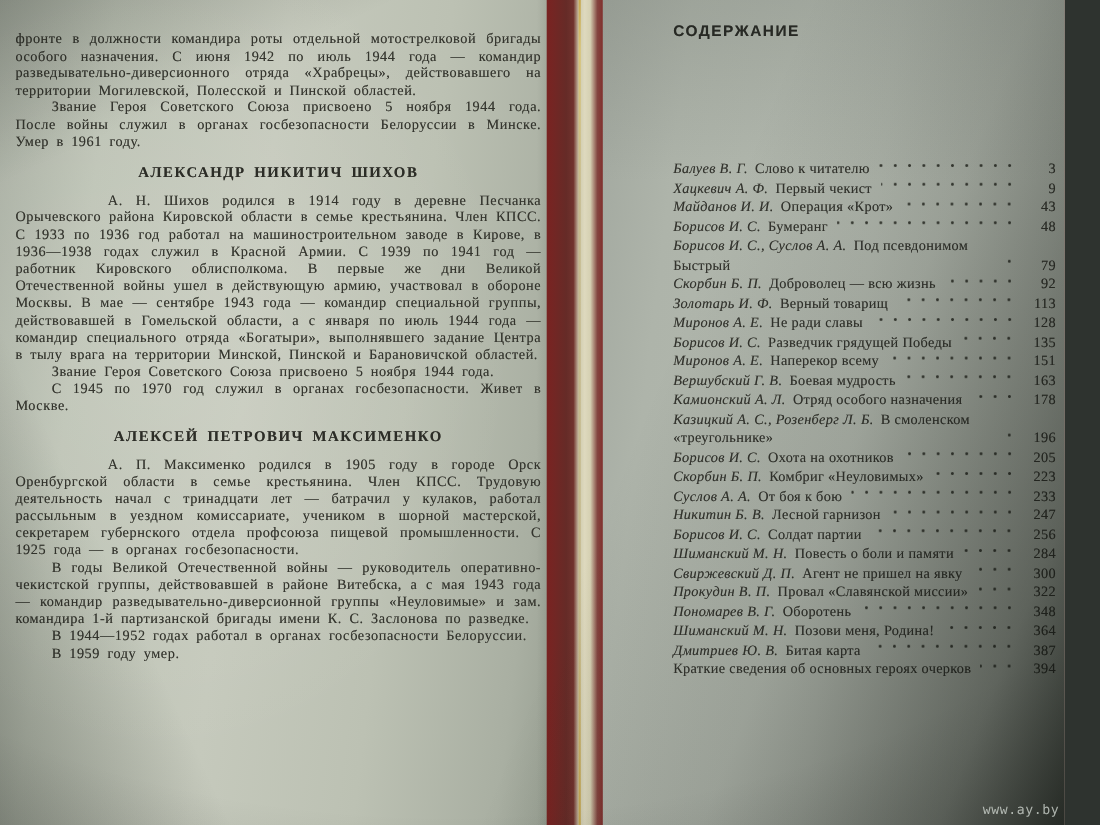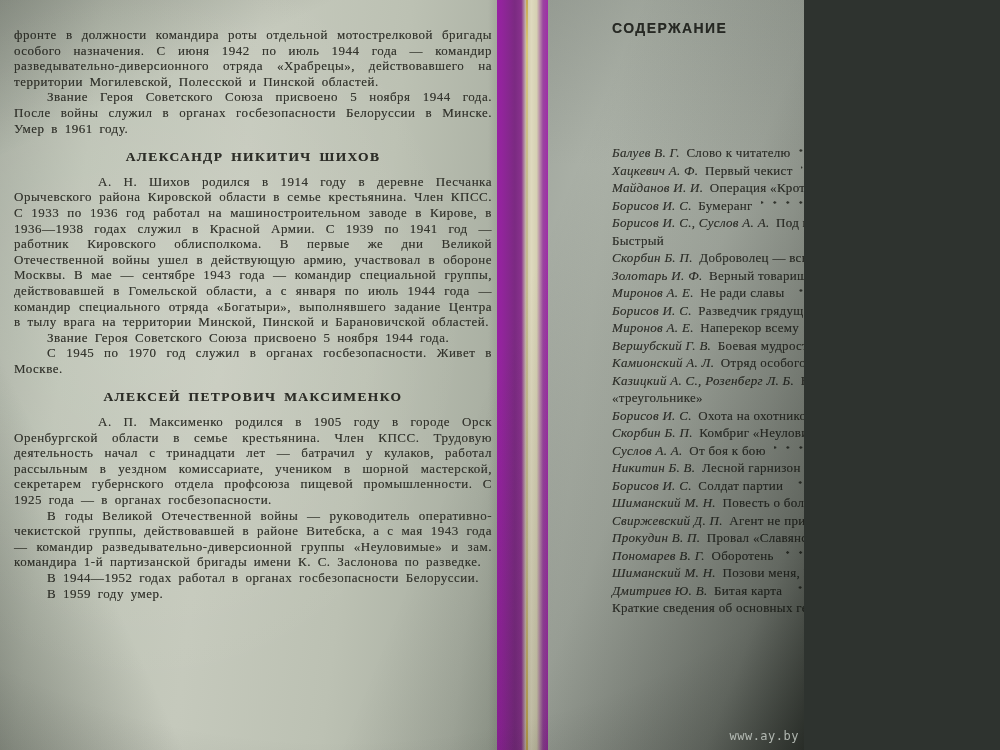--- a/index.html
+++ b/index.html
@@ -1,16 +1,16 @@
 <!DOCTYPE html>
 <html><head>
 <meta charset="utf-8">
 <style>
   html,body{margin:0;padding:0;background:#2e332f;}
-  .photo{position:relative;width:804px;height:750px;overflow:hidden;background:#a21caf;
+  .photo{position:relative;width:968px;height:750px;overflow:hidden;background:#7f1d1d;
          font-family:"Liberation Serif", serif;}
 
   
   .page-left{position:absolute;left:0;top:0;width:497px;height:750px;
     background:
       radial-gradient(ellipse 90% 70% at 30% 42%, rgba(255,255,248,0.14), rgba(255,255,248,0) 72%),
       linear-gradient(97deg,#a6aca0 0%,#bcc2b4 18%,#c5c9bc 45%,#bcc1b3 70%,#a9afa2 92%,#9aa194 100%);}
   .left-text{position:absolute;left:14px;top:27px;width:478px;color:#34352e;
     font-size:13px;line-height:15.6px;letter-spacing:0.5px;word-spacing:3px;text-align:justify;
     text-shadow:0 0 0.6px rgba(52,53,46,0.55);}

